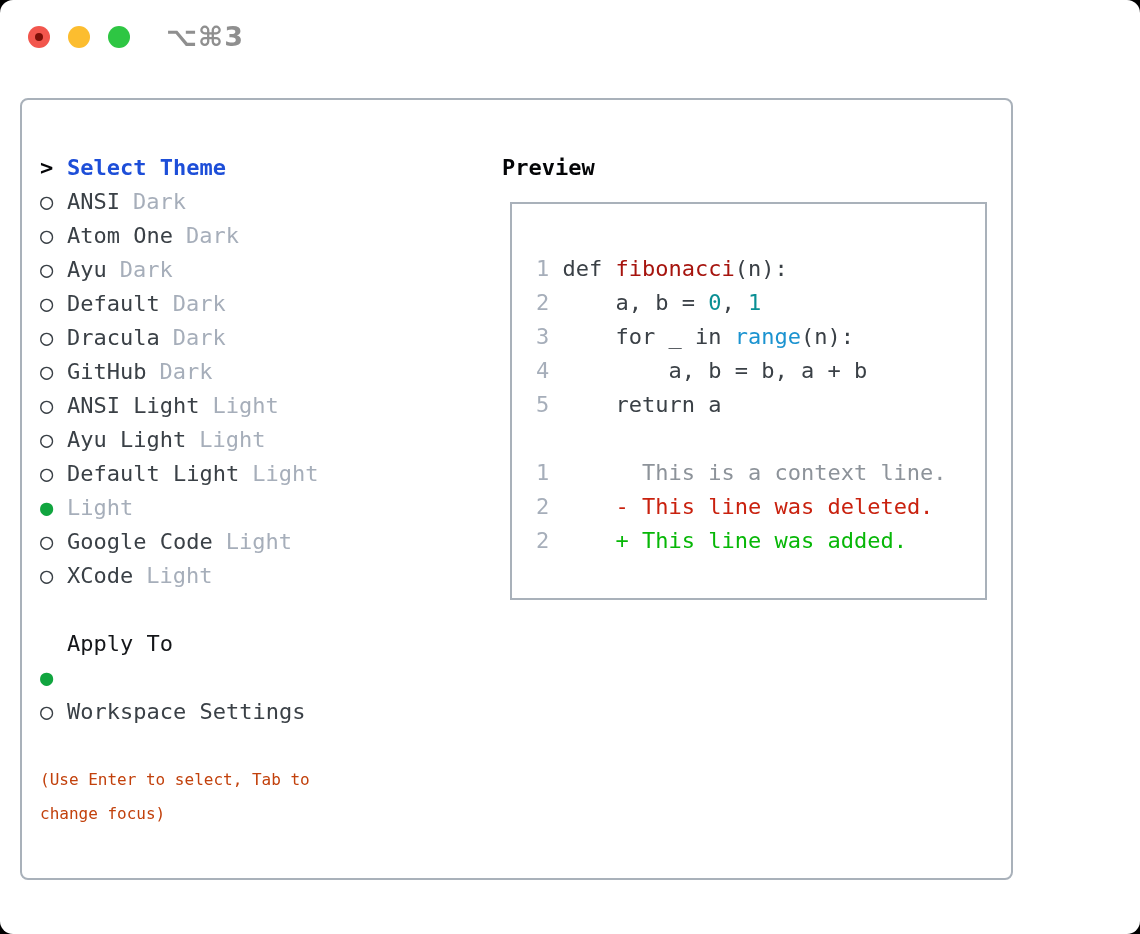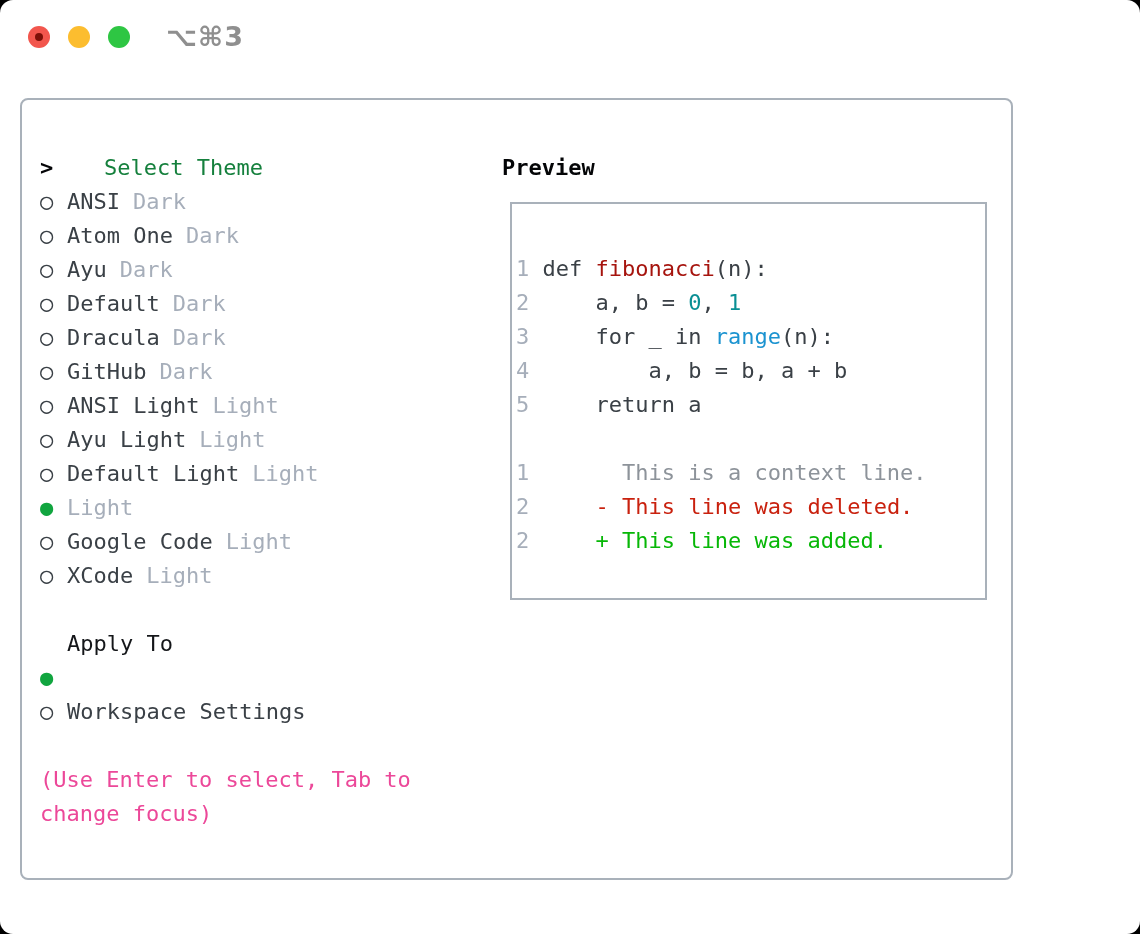--- a/index.html
+++ b/index.html
@@ -19,33 +19,33 @@
 
   
   .panel{position:absolute;left:20px;top:98px;width:993px;height:782px;box-sizing:border-box;
          border:2px solid #a9b1ba;border-radius:8px;background:#fff;}
 
   
   .left{position:absolute;left:18px;top:51px;font-size:22px;}
   .row{display:flex;gap:13px;line-height:34px;height:34px;white-space:pre;}
   .marker{display:inline-block;width:14px;color:#3a4046;}
   .prompt{color:#040507;font-weight:bold;}
-  .header-text{color:#15803d;font-weight:normal;margin-left:37px;}
+  .header-text{color:#1d4ed8;font-weight:bold;}
   .subheader-text{color:#141619;}
   .tname{color:#3a4046;}
   .tvariant{color:#a6aeba;}
   .selected .marker,.selected .tname{color:#11a53f;}
   .spacer{height:34px;}
-  .help-line{line-height:34px;height:34px;color:#ec4899;white-space:pre;font-size:22px;}
+  .help-line{line-height:34px;height:34px;color:#c2410c;white-space:pre;font-size:16px;}
 
   
   .preview-title{position:absolute;left:480px;top:51px;font-size:22px;line-height:34px;
                  font-weight:bold;color:#040507;}
   .preview-box{position:absolute;left:488px;top:102px;width:477px;height:398px;box-sizing:border-box;
-               border:2px solid #a9b1ba;background:#fff;padding:48px 0 0 4px;overflow:hidden;}
+               border:2px solid #a9b1ba;background:#fff;padding:48px 0 0 24px;overflow:hidden;}
   .cline{white-space:pre;line-height:34px;min-height:34px;font-size:22px;}
   .lnum{color:#a6aeba;}
   .tok-code{color:#3a4046;}
   .tok-fn{color:#a6140e;}
   .tok-num{color:#0a8f94;}
   .tok-builtin{color:#1b93d0;}
   .tok-context{color:#8d939a;}
   .tok-removed{color:#c9210e;}
   .tok-added{color:#07b707;}
 </style>

